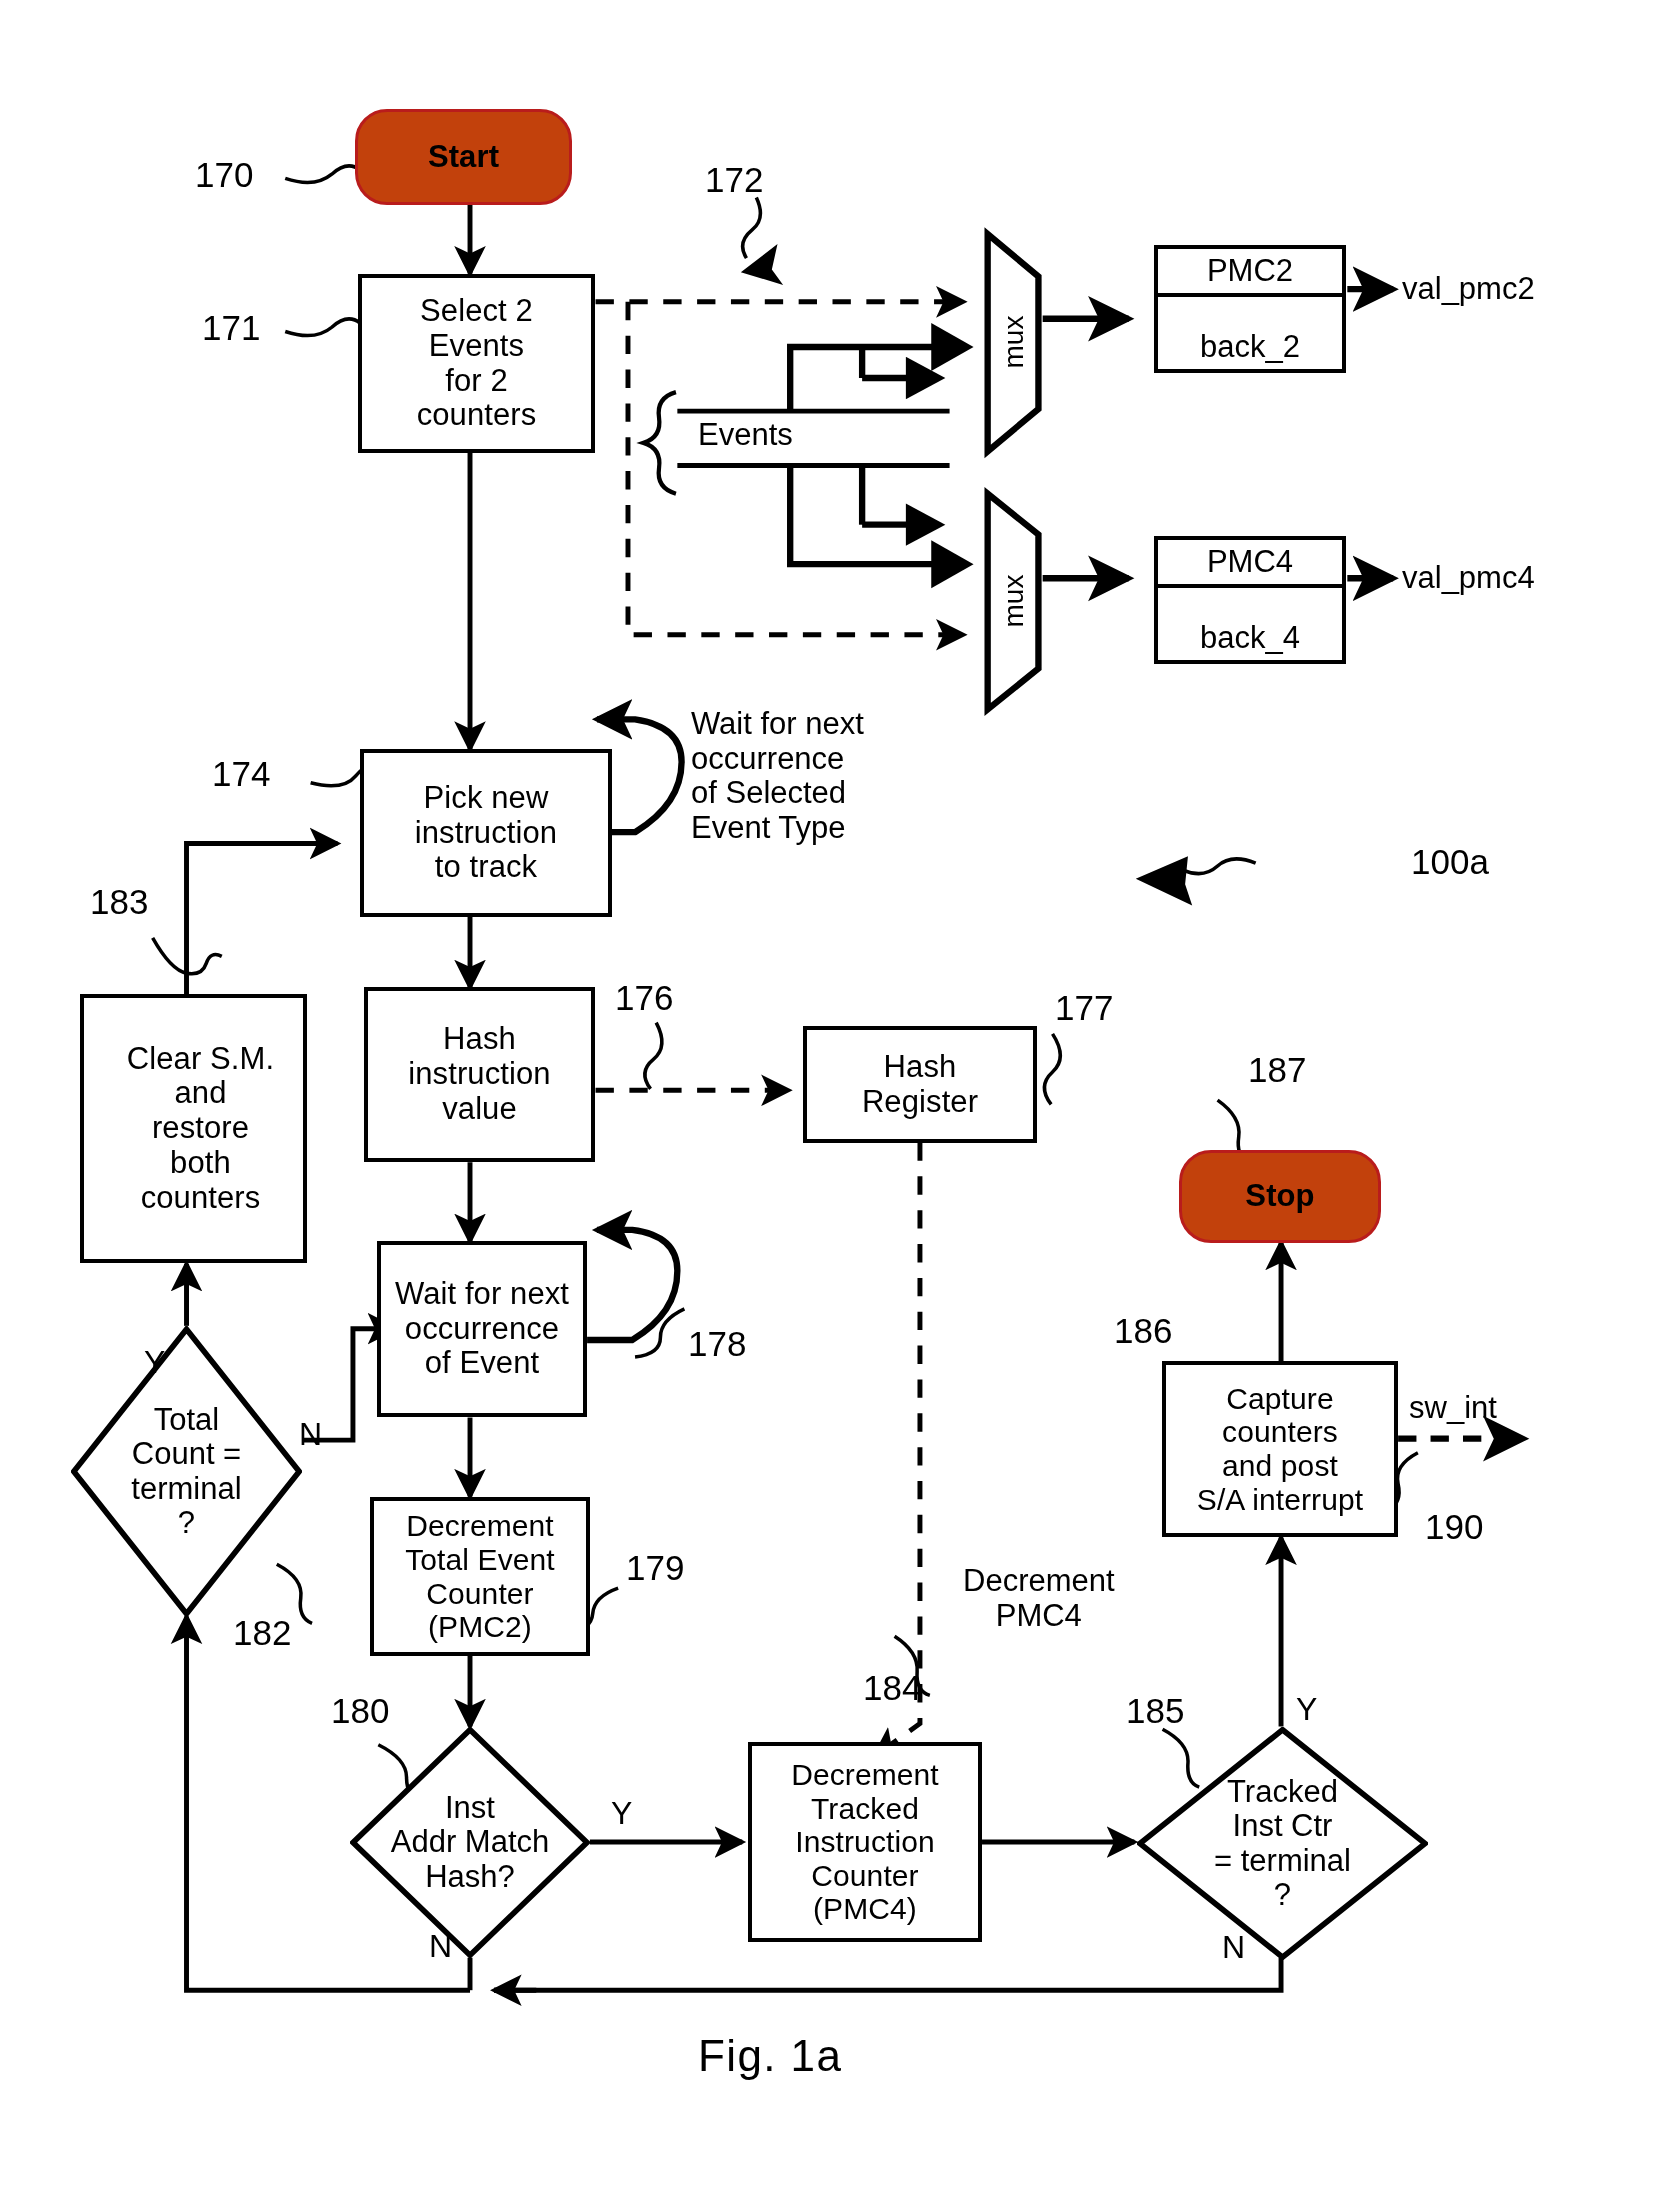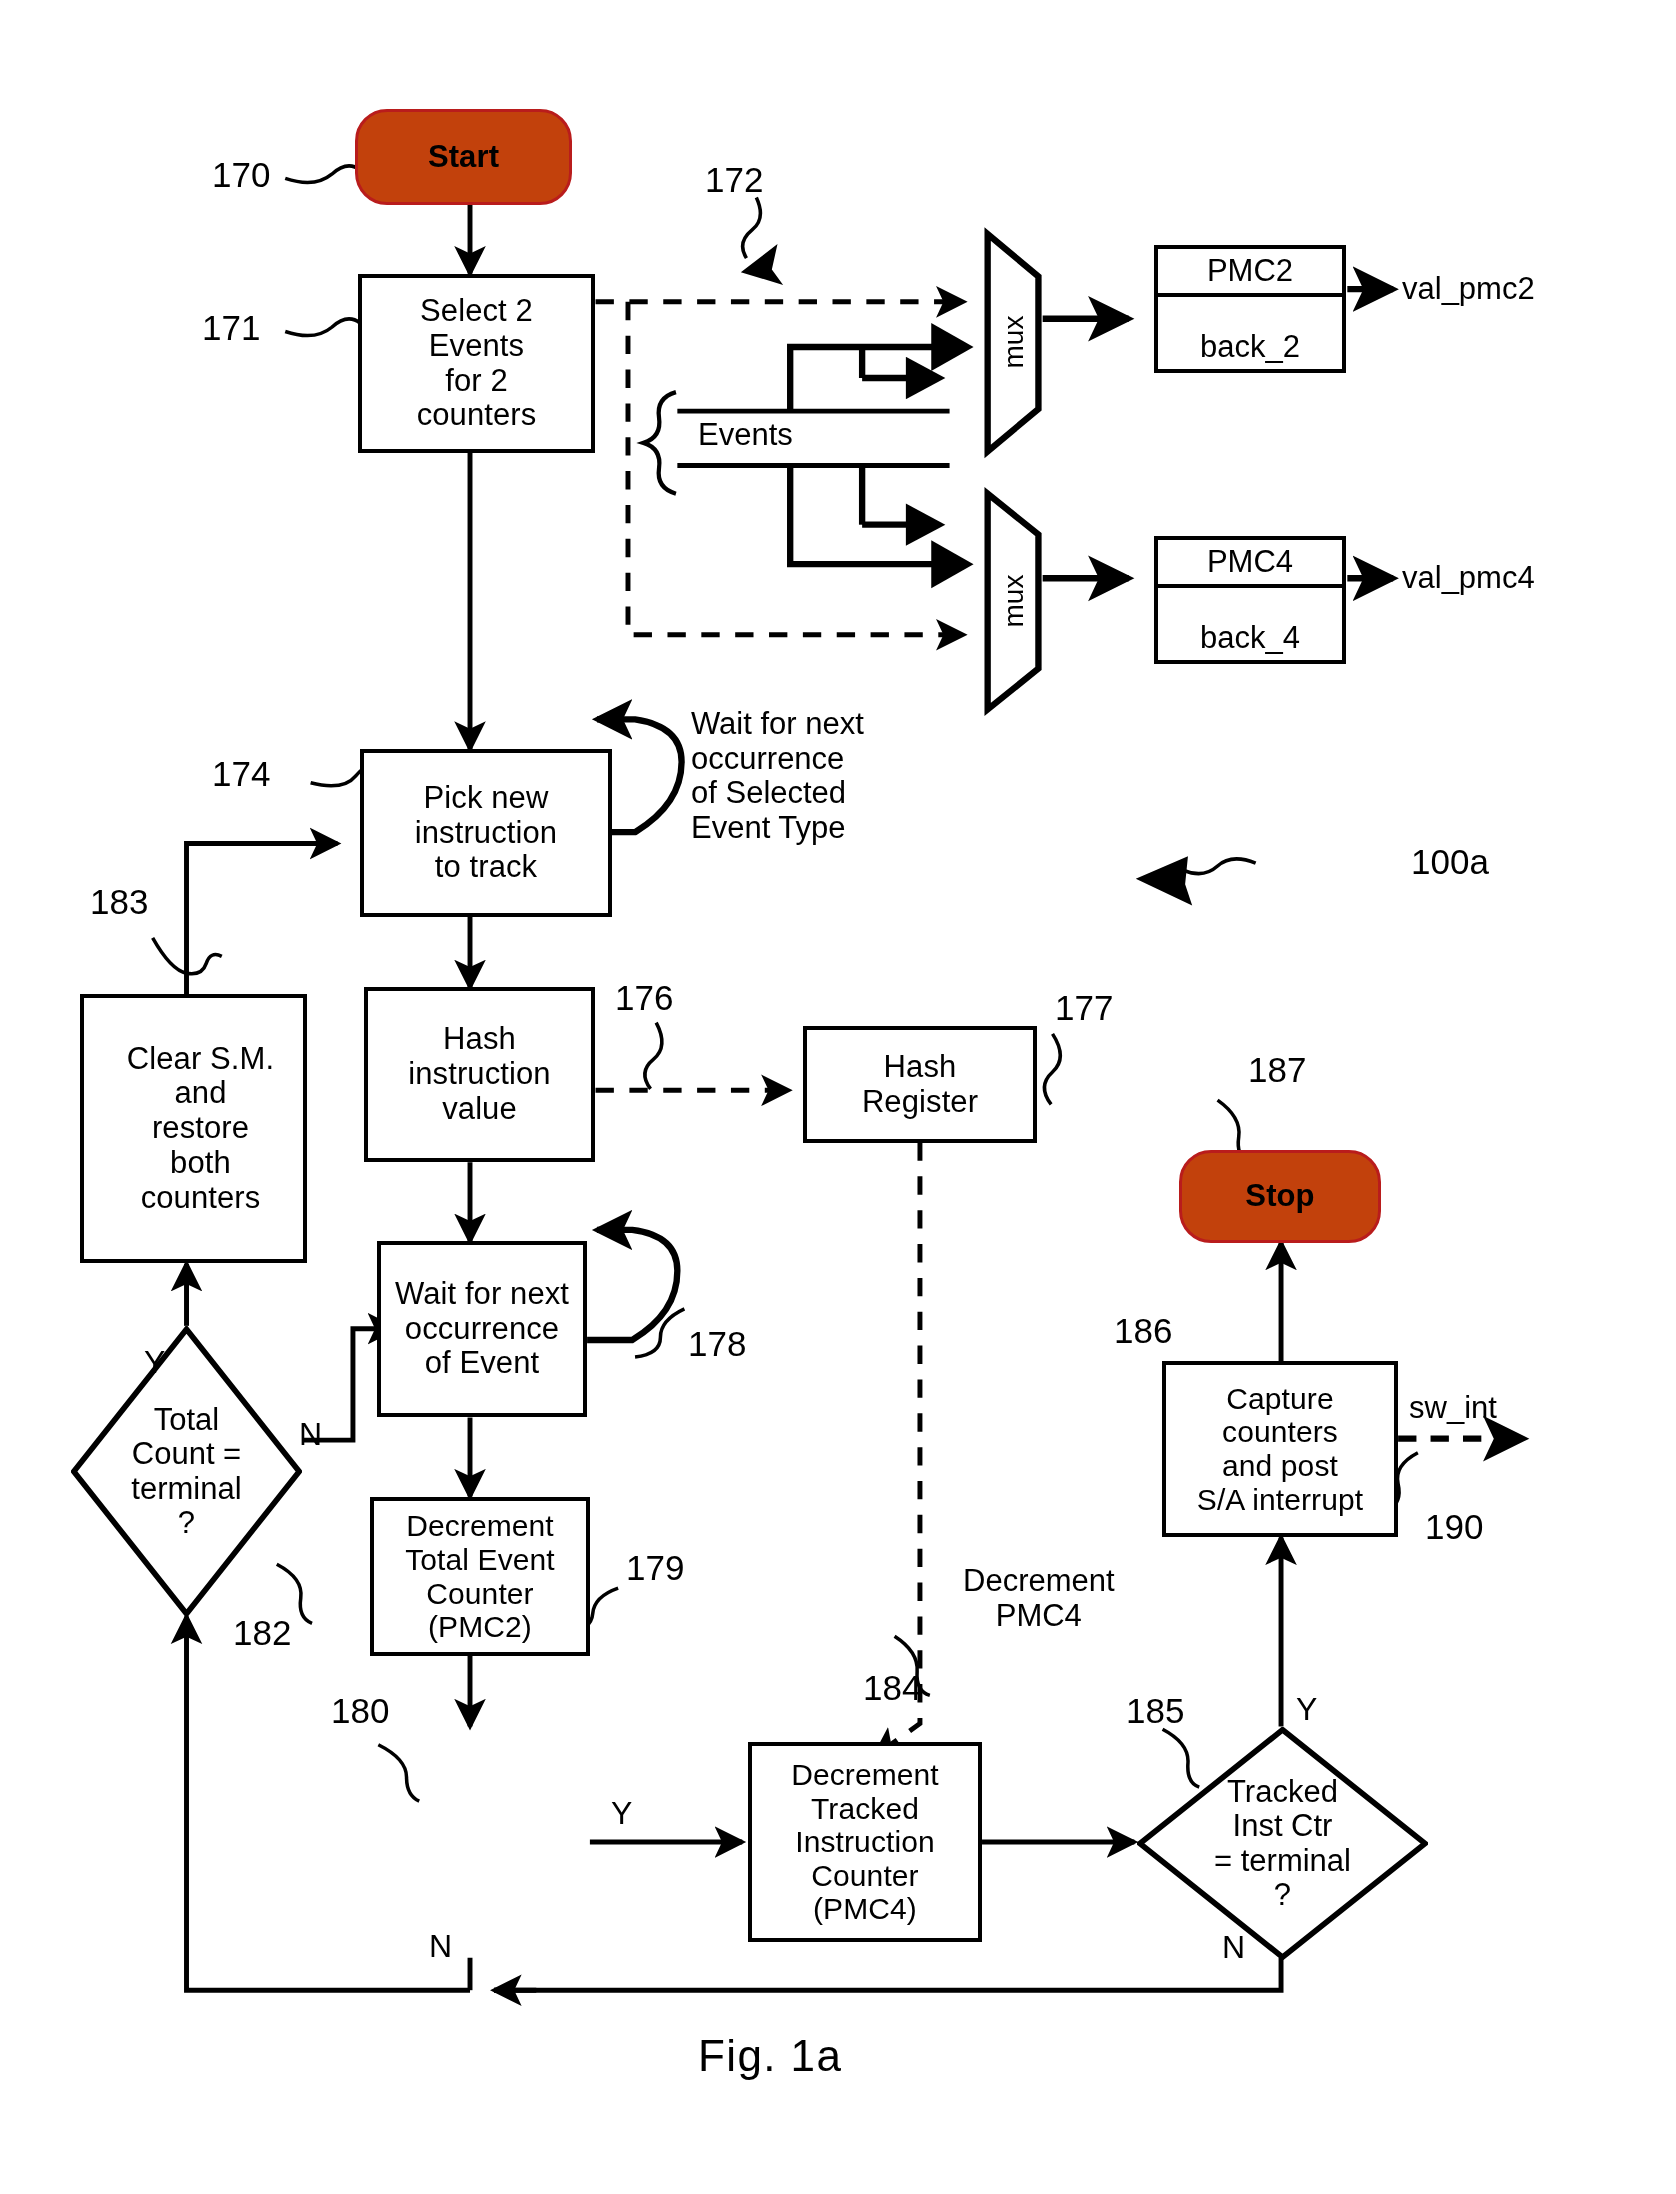--- a/index.html
+++ b/index.html
@@ -138,21 +138,21 @@
     </g>
 
     <path d="M1610,1246 L1684,1214 L1680,1254 L1690,1284 Z" fill="#000"></path>
 
     <path d="M1050,386 L1102,346 L1094,382 L1110,404 Z" fill="#000"></path>
   </svg>
 
   <div class="node term" style="left:355px;top:109px;width:217px;height:96px;">
     <span class="txt">Start</span>
   </div>
-  <span class="ref" style="left:212px;top:157px;text-align:center;">170</span>
+  <span class="ref" style="left:195px;top:157px;text-align:center;">170</span>
 
   <div class="node proc" style="left:358px;top:274px;width:237px;height:179px;">
     <span class="txt" style="white-space:pre-line;">Select 2
 Events
 for 2
 counters</span>
   </div>
   <span class="ref" style="left:202px;top:310px;">171</span>
 
   <span class="ref" style="left:705px;top:162px;">172</span>
@@ -248,20 +248,28 @@
     <span class="txt txt-sm" style="white-space:pre-line;">Decrement
 Total Event
 Counter
 (PMC2)</span>
   </div>
   <span class="ref" style="left:626px;top:1550px;">179</span>
 
   <span class="lbl" style="left:963px;top:1564px;white-space:pre-line;text-align:center;">Decrement
 PMC4</span>
 
+  <div class="diamondwrap" style="left:350px;top:1727px;width:240px;height:231px;">
+    <svg width="240" height="231" viewBox="0 0 340 328" style="position:absolute;left:0;top:0;">
+      <polygon points="170,4 336,164 170,324 4,164" fill="#fff" stroke="#000" stroke-width="8"></polygon>
+    </svg>
+    <span class="diamondtext" style="white-space:pre-line;">Inst
+Addr Match
+Hash?</span>
+  </div>
   <span class="ref" style="left:331px;top:1693px;">180</span>
   <span class="lbl-yn" style="left:611px;top:1797px;">Y</span>
   <span class="lbl-yn" style="left:429px;top:1930px;">N</span>
 
   <div class="node proc" style="left:748px;top:1742px;width:234px;height:200px;">
     <span class="txt txt-sm" style="white-space:pre-line;">Decrement
 Tracked
 Instruction
 Counter
 (PMC4)</span>

